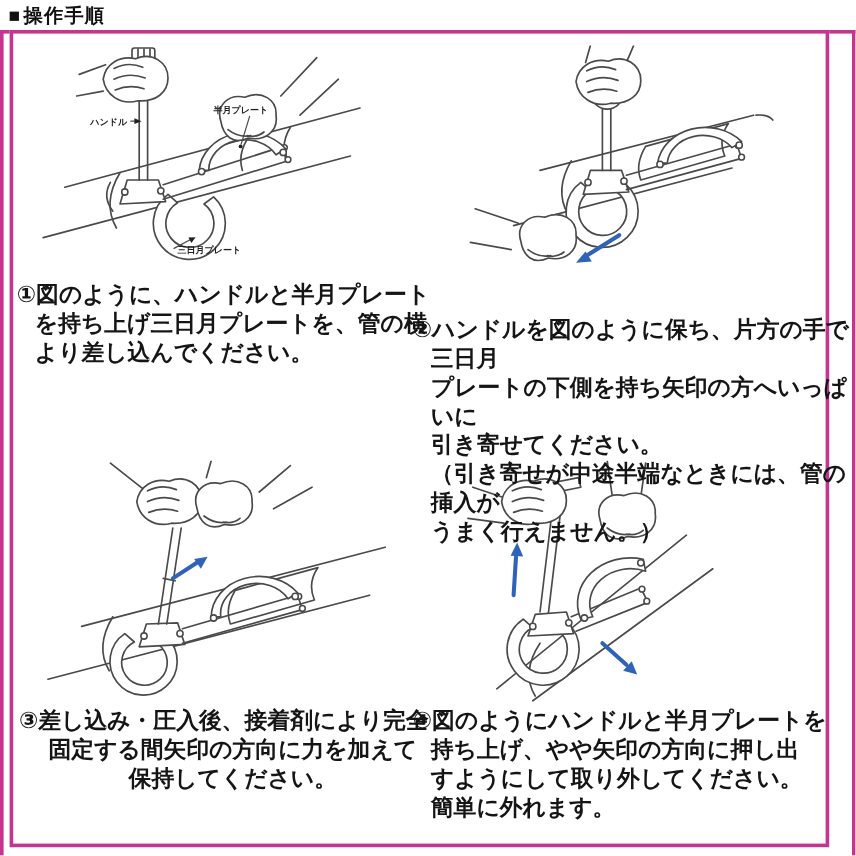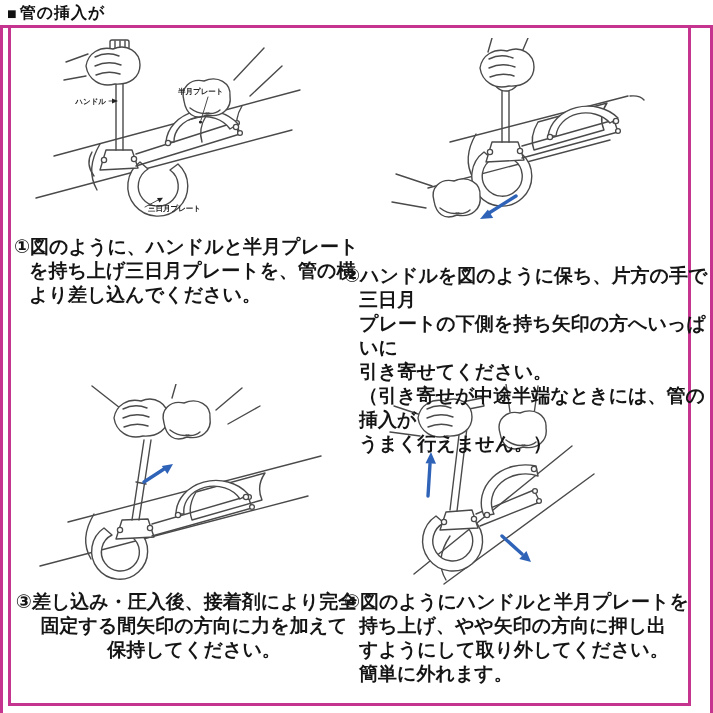--- a/index.html
+++ b/index.html
@@ -46,21 +46,21 @@
   .bolt{fill:#ffffff;stroke:var(--art);stroke-width:1.3;}
   .arrowL{stroke:var(--arrow);stroke-width:3.4;stroke-linecap:round;fill:none;}
   .arrowH{fill:var(--arrow);stroke:none;}
   .lbl{font-size:7.5px;font-weight:700;fill:#222;font-family:"Liberation Sans","DejaVu Sans",sans-serif;}
 </style>
 </head>
 <body>
 
 <div class="header">
   <span>■</span>
-    <span>管の挿入が</span>
+    <span>操作手順</span>
 </div>
 
 <div class="top-line"></div>
 <div class="edge-left"></div>
 <div class="edge-right"></div>
 <div class="frame"></div>
 
 <svg id="fig1" class="fig" width="282" height="196" viewBox="0 0 282 196">
   <defs>
     <g id="fist">

